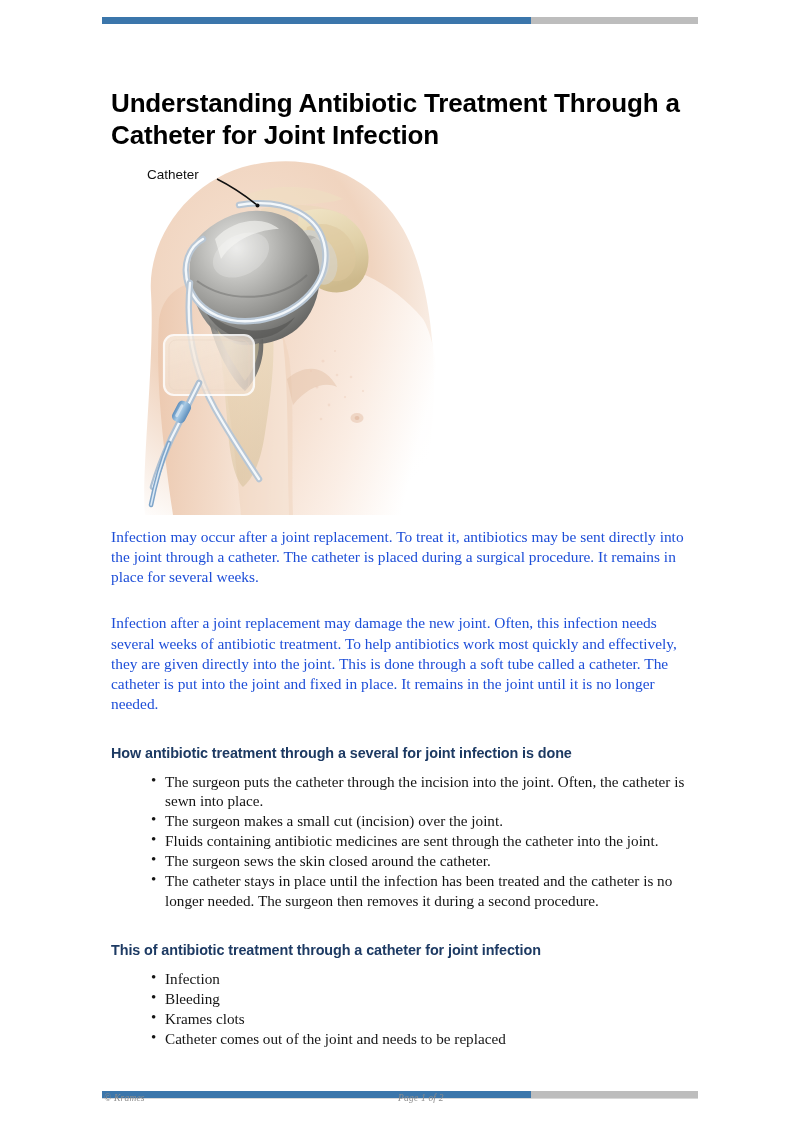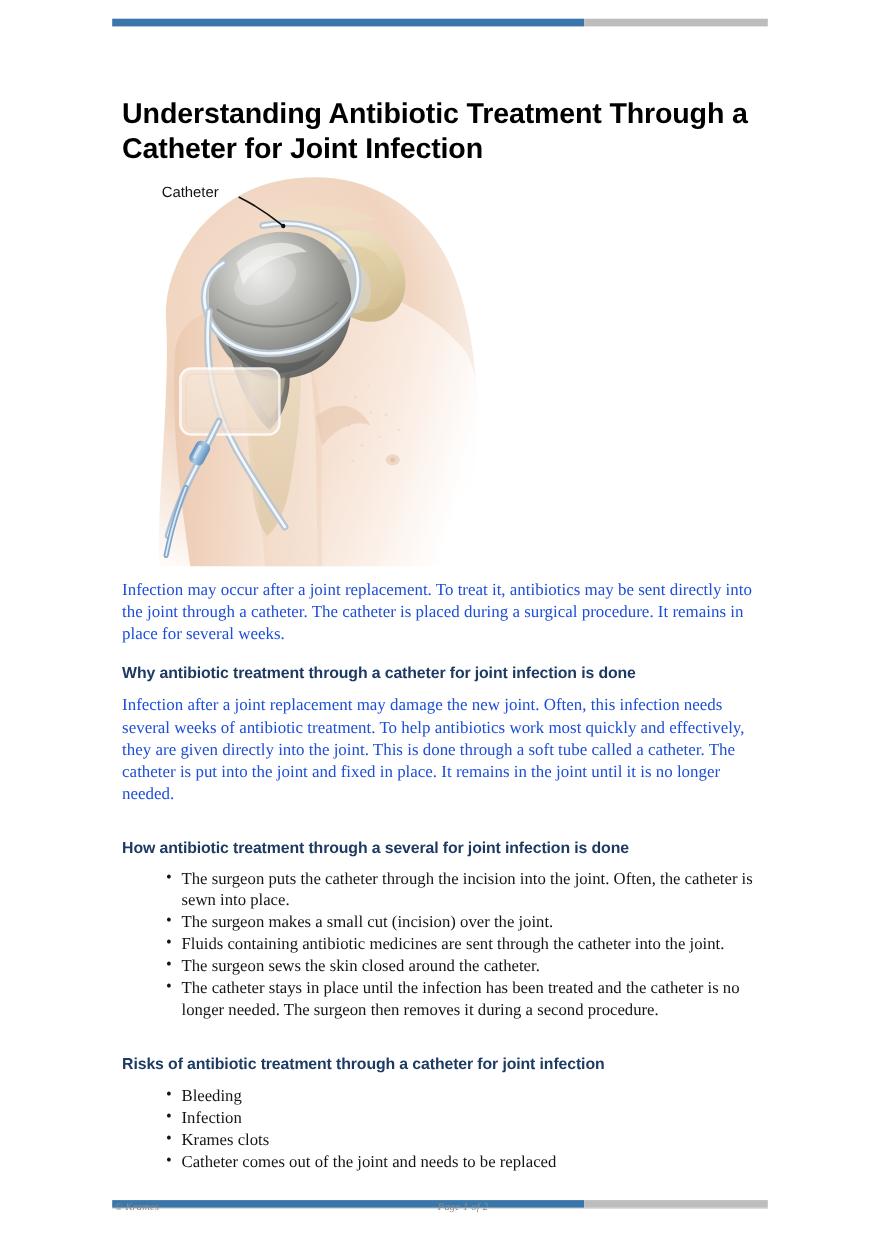--- a/index.html
+++ b/index.html
@@ -141,43 +141,42 @@
 <div class="content">
 
   <h1 class="doc-title">Understanding Antibiotic Treatment Through a Catheter for Joint Infection</h1>
 
   <div style="height:370px"></div>
 
   <p class="body-text">Infection may occur after a joint replacement. To treat it, antibiotics may be sent directly into the joint through a catheter. The catheter is placed during a surgical procedure. It remains in place for several weeks.</p>
 
   <div class="gap-md"></div>
 
-  <h2 class="section-heading">Why antibiotic treatment through a catheter for joint infection is done</h2>
   <div class="gap-sm"></div>
   <p class="body-text">Infection after a joint replacement may damage the new joint. Often, this infection needs several weeks of antibiotic treatment. To help antibiotics work most quickly and effectively, they are given directly into the joint. This is done through a soft tube called a catheter. The catheter is put into the joint and fixed in place. It remains in the joint until it is no longer needed.</p>
 
   <div class="gap-xl"></div>
 
   <h2 class="section-heading">How antibiotic treatment through a several for joint infection is done</h2>
   <div class="gap-sm"></div>
   <ul class="bullets">
     <li>The surgeon puts the catheter through the incision into the joint. Often, the catheter is sewn into place.</li>
     <li>The surgeon makes a small cut (incision) over the joint.</li>
     <li>Fluids containing antibiotic medicines are sent through the catheter into the joint.</li>
     <li>The surgeon sews the skin closed around the catheter.</li>
     <li>The catheter stays in place until the infection has been treated and the catheter is no longer needed. The surgeon then removes it during a second procedure.</li>
   </ul>
 
   <div class="gap-xl"></div>
 
-  <h2 class="section-heading">Risks of antibiotic treatment through a catheter for joint infection</h2>
+  <h2 class="section-heading">This of antibiotic treatment through a catheter for joint infection</h2>
   <div class="gap-sm"></div>
   <ul class="bullets">
+    <li>Infection</li>
     <li>Bleeding</li>
-    <li>Infection</li>
     <li>Krames clots</li>
     <li>Catheter comes out of the joint and needs to be replaced</li>
   </ul>
 
 </div>
 
 <div class="figure">
   <svg width="340" height="372" viewBox="0 0 340 372" xmlns="http://www.w3.org/2000/svg">
     <defs>
       <radialGradient id="gBody" cx="38%" cy="34%" r="78%">

